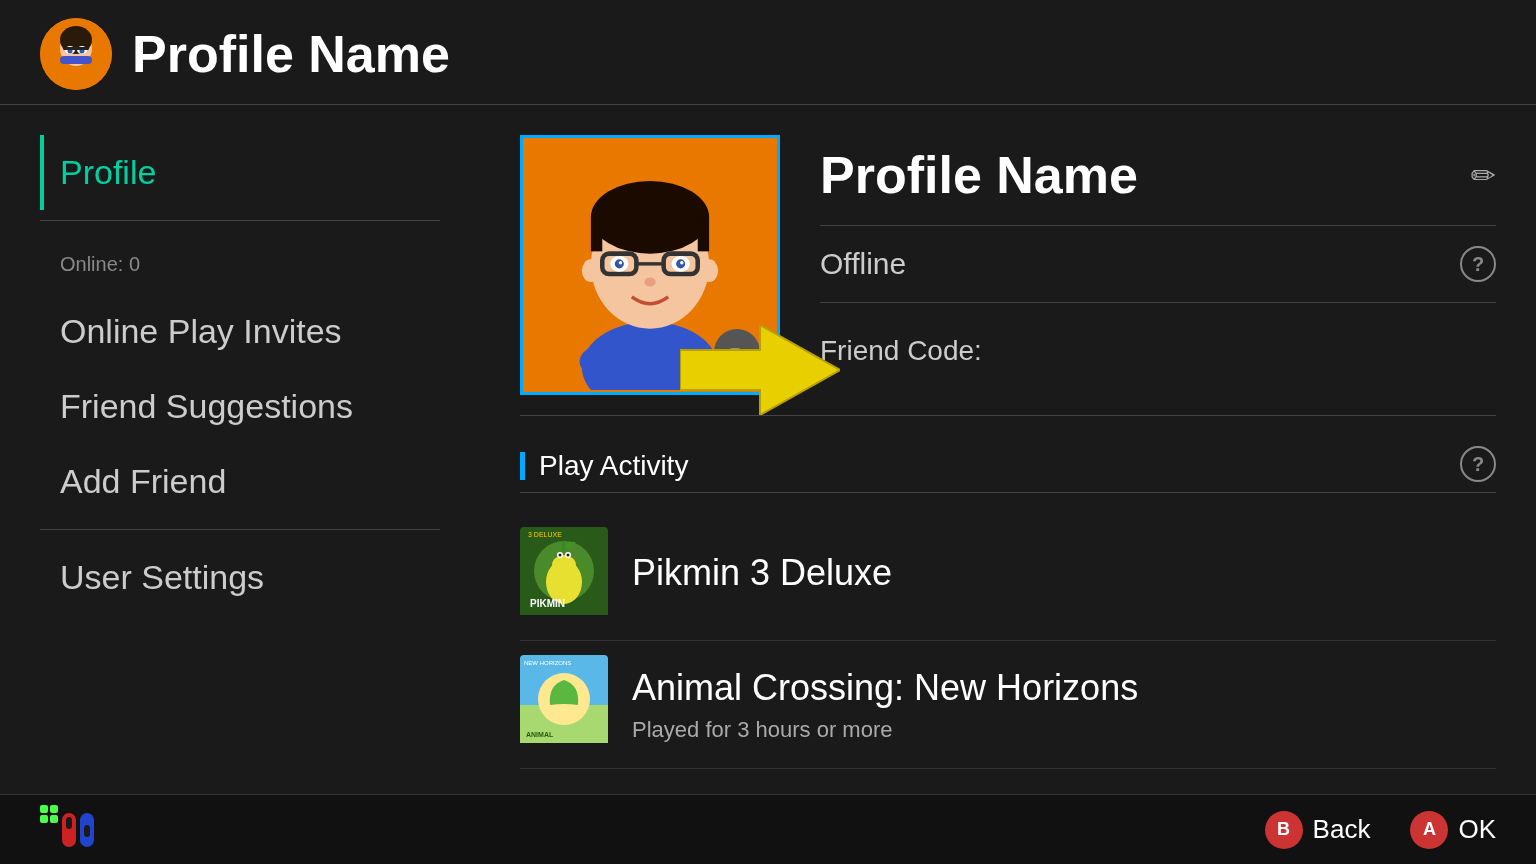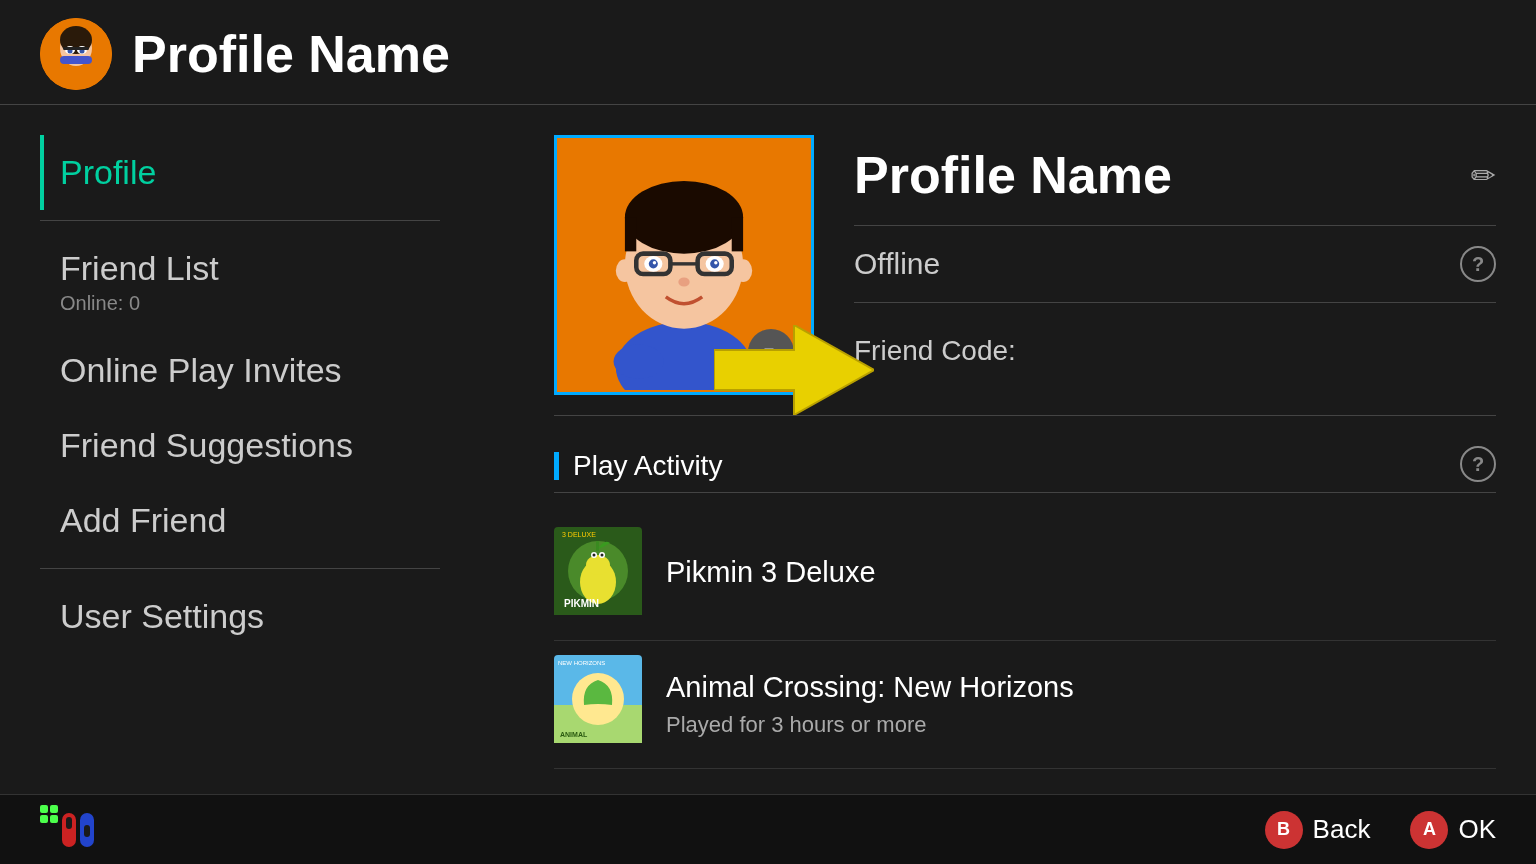--- a/index.html
+++ b/index.html
@@ -35,21 +35,20 @@
     .header-title {
       font-size: 52px;
       font-weight: bold;
       color: #ffffff;
     }
 
     
     .main {
       display: flex;
       height: calc(864px - 110px - 70px);
-      gap: 34px;
     }
 
     
     .sidebar {
       width: 480px;
       padding: 30px 40px;
       flex-shrink: 0;
     }
     .sidebar-item {
       padding: 18px 0 18px 16px;
@@ -206,21 +205,21 @@
     }
     .game-cover {
       width: 88px;
       height: 99px;
       margin-right: 24px;
       flex-shrink: 0;
       border-radius: 4px;
       overflow: hidden;
     }
     .game-info-name {
-      font-size: 29px;
+      font-size: 36px;
       color: #ffffff;
       margin-bottom: 8px;
     }
     .game-info-played {
       font-size: 22px;
       color: #aaaaaa;
     }
 
     
     .bottom-bar {
@@ -305,21 +304,20 @@
 <div class="main">
 
   <div class="sidebar">
 
     <div class="sidebar-item active">
       <span>Profile</span>
     </div>
     <hr class="sidebar-divider">
 
     <div class="sidebar-item">
-      <span>Friend List</span>
       <div class="sidebar-sub">Online: 0</div>
     </div>
 
 
     <div class="sidebar-item">
       <span>Online Play Invites</span>
     </div>
 
     <div class="sidebar-item">
       <span>Friend Suggestions</span>

